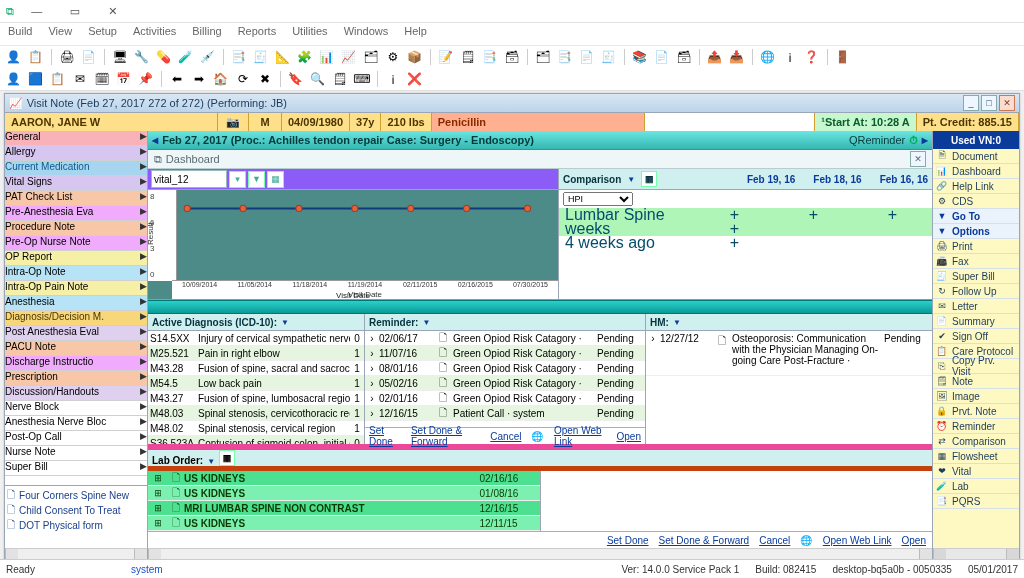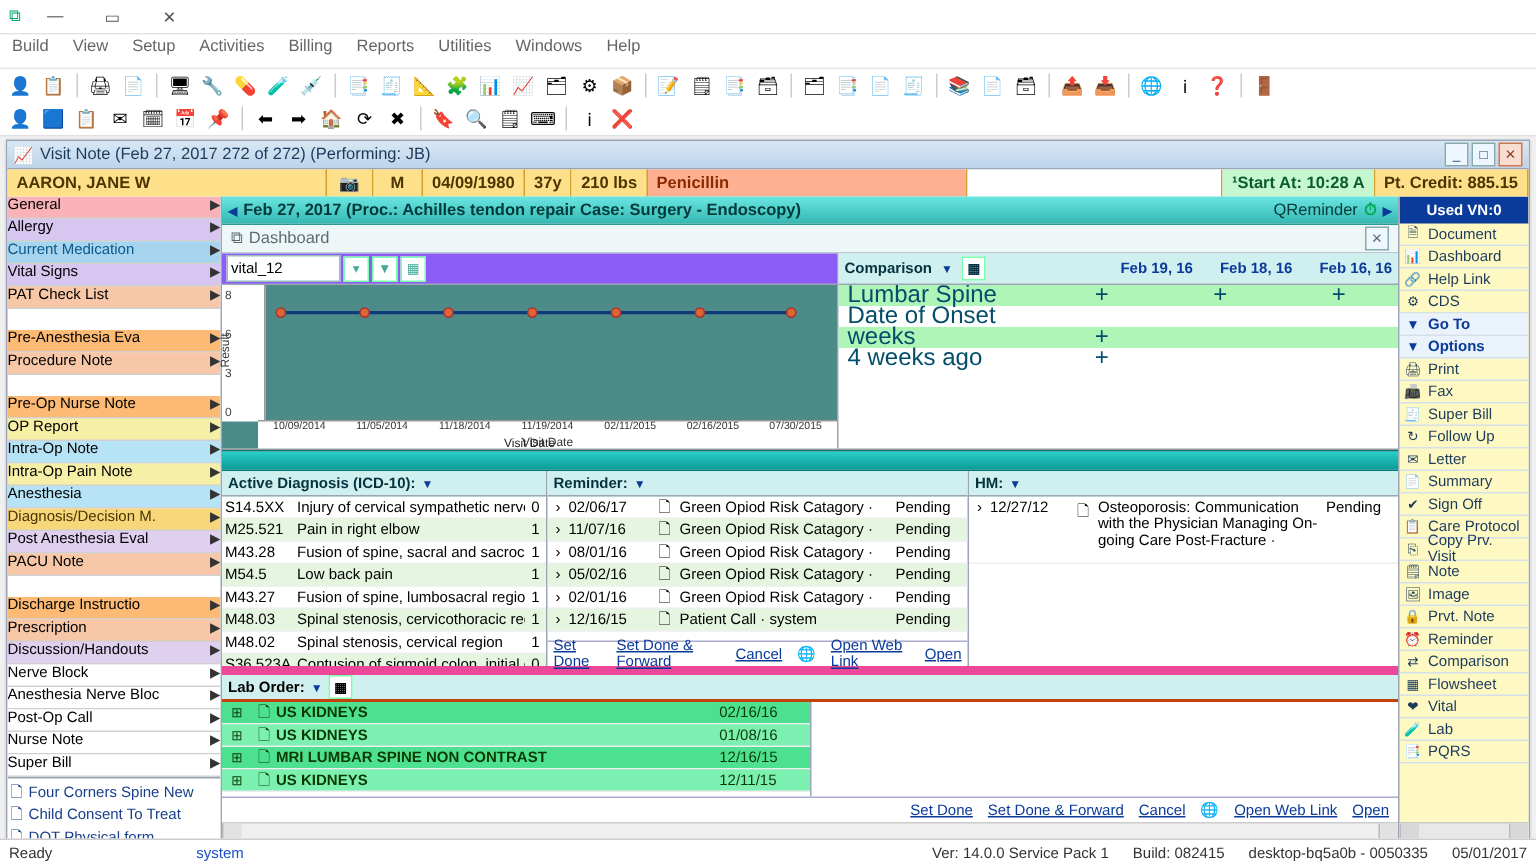--- a/index.html
+++ b/index.html
@@ -255,21 +255,21 @@
   #hm .c1 { width: 58px; }
   #hm .c2 { width: 14px; }
   #hm .c3 { flex: 1; white-space: nowrap; overflow: hidden; }
   #hm .c4 { width: 48px; }
 
   .lab {
     flex: 1;
     display: flex; flex-direction: column;
     min-height: 0;
   }
-  .lab .phead { height: 16px; background: #d0efef; display: flex; align-items: center; padding: 0 4px; font-weight: bold; font-size: 10px; border-bottom: 2px solid #c2410c; gap: 4px; }
+  .lab .phead { height: 16px; background: #d0efef; display: flex; align-items: flex-end; padding: 0 4px; font-weight: bold; font-size: 10px; border-bottom: 5px solid #c2410c; gap: 4px; }
   .lab .grid .row { background: #4de090; color: #0a3a00; }
   .lab .grid .row.alt { background: #7cf0b0; }
   .lab .c0 { width: 20px; text-align: center; font-size: 9px; color: #0a3a00; }
   .lab .c1 { width: 16px; text-align: center; font-size: 10px; }
   .lab .c2 { flex: 1; font-weight: bold; }
   .lab .c3 { width: 60px; }
 
   
   .rightbar {
     width: 86px;
@@ -306,21 +306,21 @@
   }
   .statusbar .sys { color: #1a4fcf; margin-left: 80px; }
   .statusbar .flex { flex: 1; }
   .tri { color: #0a3a9a; font-size: 8px; }
   .minisel { width: 70px; height: 14px; font-size: 9px; }
   
   .c-pink   { background: #f8b2b8; }
   .c-blue   { background: #a7d5f0; color: #0b5a8c; gap: 40px; }
   .c-lav    { background: #d6c6f0; }
   .c-peach  { background: #f8c7a7; }
-  .c-mint   { background: #fdba74; margin-top: 14px; }
+  .c-mint   { background: #f0abfc; }
   .c-lemon  { background: #f6f0a7; }
   .c-sky    { background: #b6e4f6; }
   .c-yellow { background: #f7d77a; color: #4a3500; }
   .c-white  { background: #fff; }
   .c-lilac  { background: #e0d0f0; }
 
   
   .midfoot {
     height: 16px; border-top: 1px solid #aac;
     display: flex; align-items: center; justify-content: flex-end;
@@ -631,32 +631,27 @@
             <div class="cmp-head">
               <span>Comparison</span>
               <span class="tri">▼</span>
               <span class="sq" style="border:1px solid #7fa;width:14px;height:14px;display:inline-flex;align-items:center;justify-content:center;background:#fff;font-size:9px">▦</span>
               <div class="dates" id="cmp-dates">
                   <span>Feb 19, 16</span>
                   <span>Feb 18, 16</span>
                   <span>Feb 16, 16</span>
                 </div>
             </div>
+            <div style="padding:2px 4px"><select class="minisel"><option>HPI</option></select></div>
             <div class="cmp-body" id="cmp-body">
                 <div class="cmp-row alt">
                   <span class="label">Lumbar Spine</span>
                   <span class="v">+</span>
                   <span class="v">+</span>
                   <span class="v">+</span>
-                </div>
-                <div class="cmp-row">
-                  <span class="label">Date of Onset</span>
-                  <span class="v"></span>
-                  <span class="v"></span>
-                  <span class="v"></span>
                 </div>
                 <div class="cmp-row alt">
                   <span class="label">  weeks</span>
                   <span class="v">+</span>
                   <span class="v"></span>
                   <span class="v"></span>
                 </div>
                 <div class="cmp-row">
                   <span class="label">  4 weeks ago</span>
                   <span class="v">+</span>

